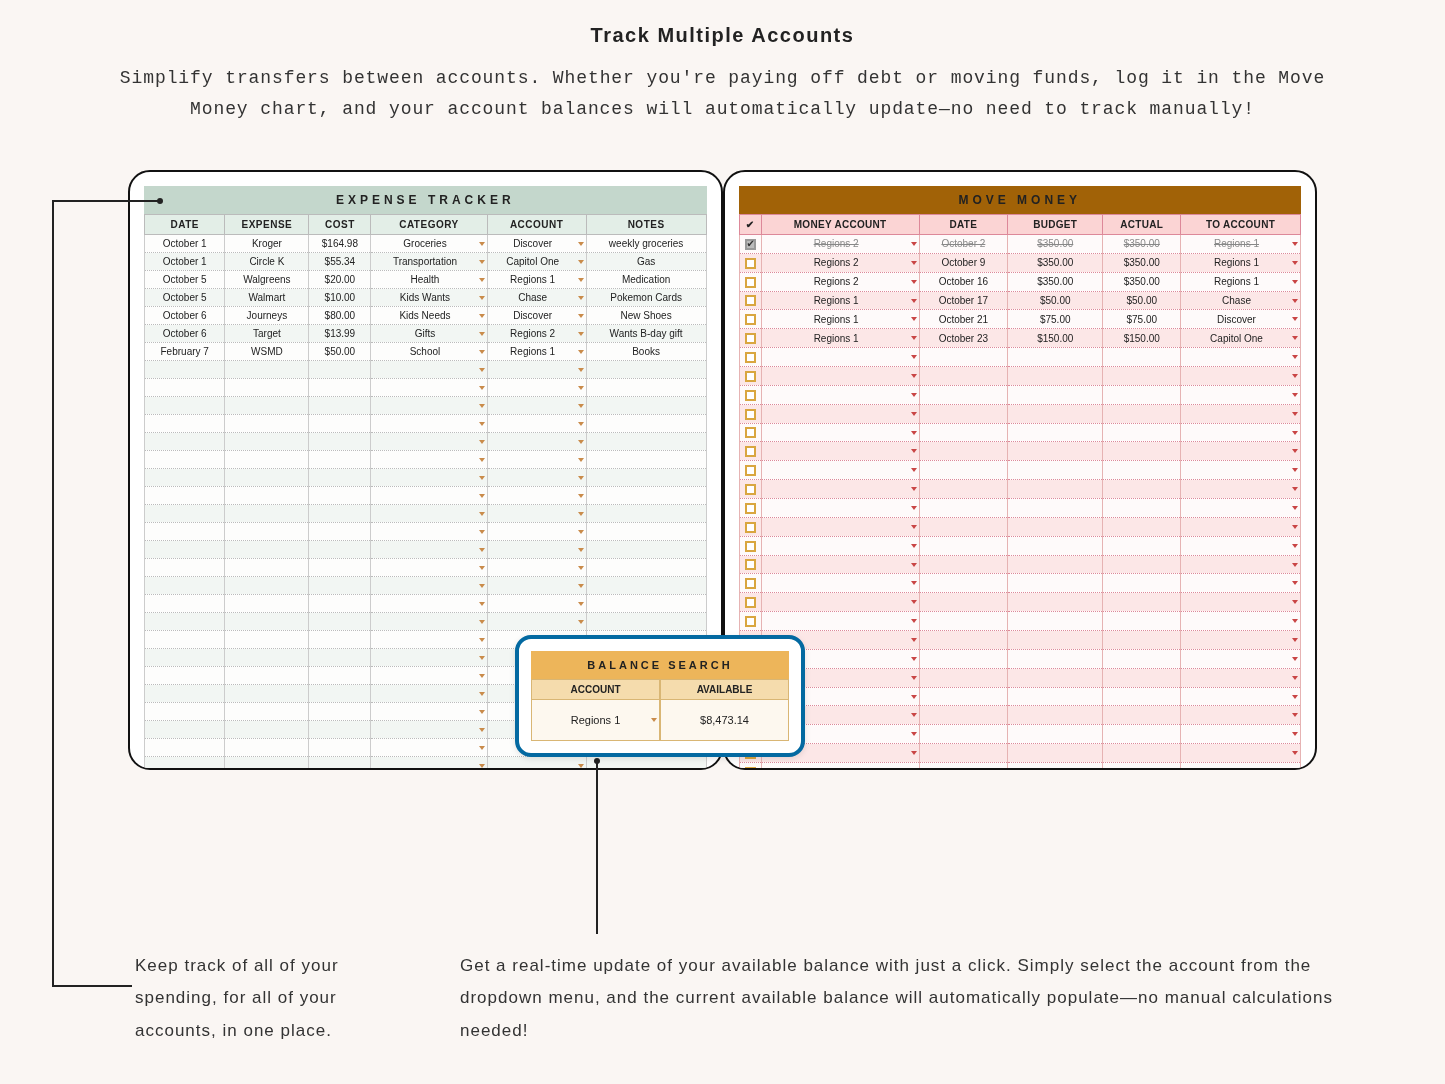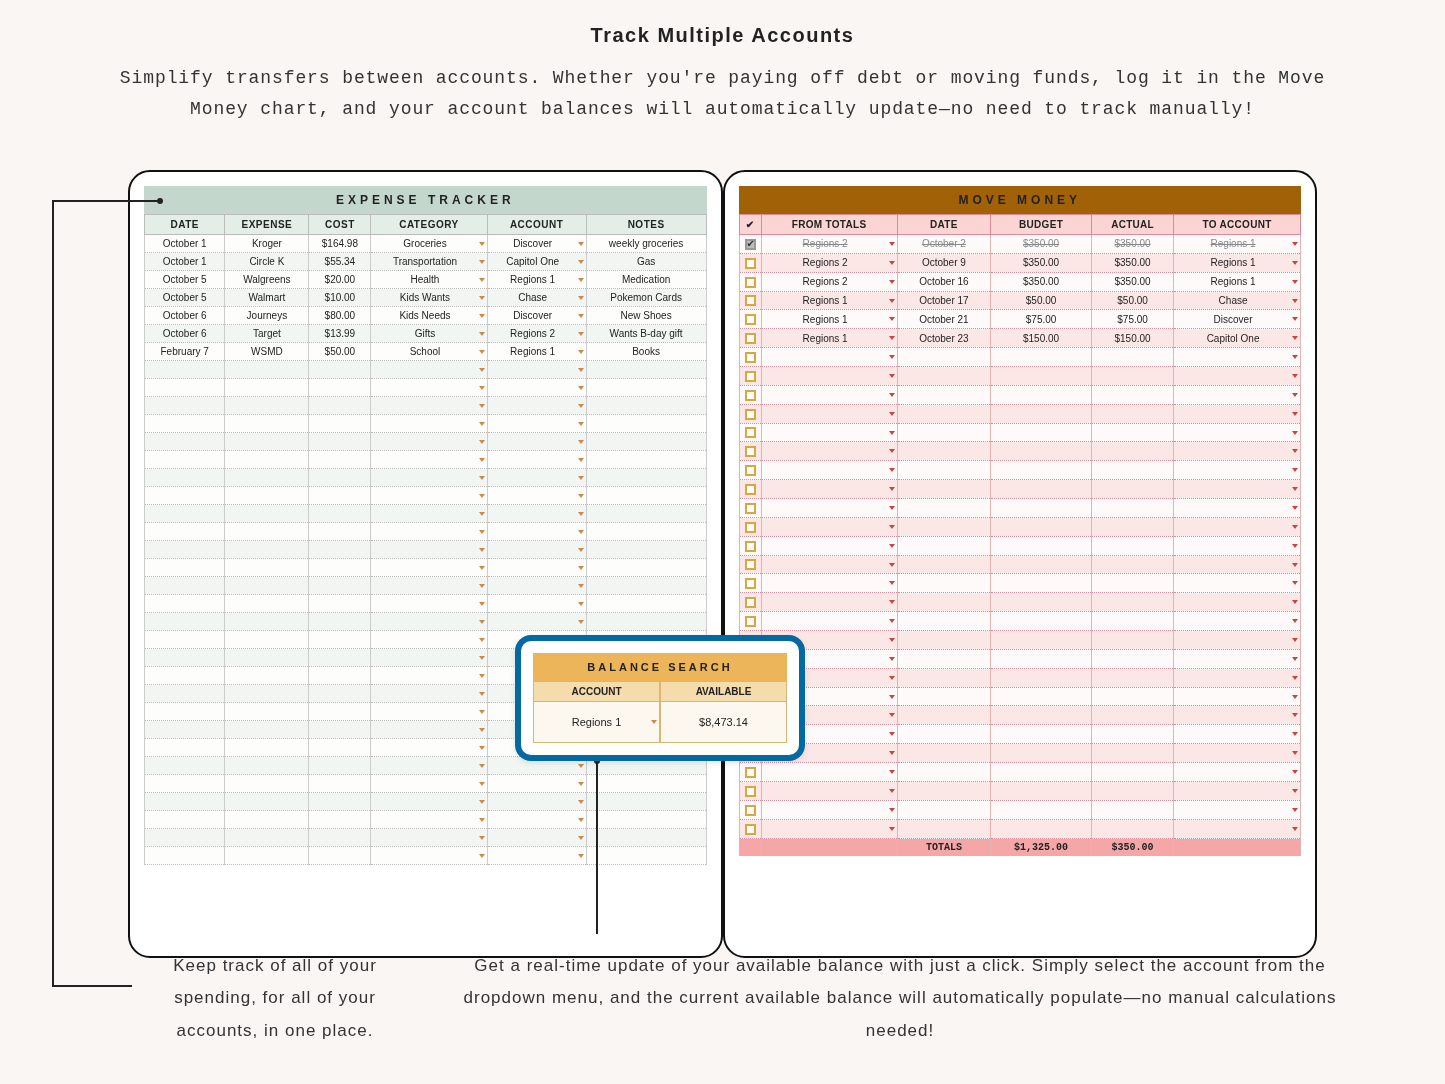--- a/index.html
+++ b/index.html
@@ -29,21 +29,21 @@
     max-width: 1240px;
     margin: 0 auto;
     color: #333;
     font-family: Liberation Mono, monospace;
   }
   .panels {
     position: absolute;
     top: 170px;
     left: 128px;
     right: 128px;
-    height: 788px;
+    height: 600px;
     display: flex;
   }
   .panel {
     flex: 1;
     border: 2px solid #111;
     border-radius: 22px;
     background: #fff;
     padding: 14px;
     overflow: hidden;
     position: relative;
@@ -135,21 +135,21 @@
     font-weight: 700;
     border-bottom: none;
     font-family: Liberation Mono, monospace;
   }
   
   .bal-card {
     position: absolute;
     top: 635px;
     left: 515px;
     width: 290px;
-    border: 6px solid #0369a1;
+    border: 4px solid #0369a1;
     border-radius: 16px;
     background: #fff;
     padding: 12px;
     z-index: 10;
     box-shadow: 0 2px 6px rgba(0,0,0,0.1);
   }
   .bal-title {
     background: #edb55a;
     text-align: center;
     font-size: 11px;
@@ -188,21 +188,20 @@
     width: 6px; height: 6px;
     background: #222;
     border-radius: 50%;
   }
   .capt {
     position: absolute;
     font-size: 17px;
     letter-spacing: 1px;
     line-height: 1.9;
     color: #333;
-    text-align: center;
   }
 </style>
 </head>
 <body>
 
 <div class="header">
   <h1>Track Multiple Accounts</h1>
   <p>Simplify transfers between accounts. Whether you're paying off debt or moving funds, log it in the Move Money chart, and your account balances will automatically update—no need to track manually!</p>
 </div>
 
@@ -617,21 +616,21 @@
         </tbody>
     </table>
   </div>
 
   <div class="panel">
     <div class="panel-title mm-title">MOVE MONEY</div>
     <table class="mm-table">
       <thead>
           <tr id="mm-head">
             <th class="check-col">✔</th>
-            <th>FROM TOTALS</th>
+            <th>MONEY ACCOUNT</th>
             <th>DATE</th>
             <th>BUDGET</th>
             <th>ACTUAL</th>
             <th>TO ACCOUNT</th>
           </tr>
         </thead>
       <tbody id="mm-body">
           <tr class="strikeout">
             <td class="check-col"><span class="chk done"></span></td>
             <td class="dd-cell">Regions 2<span class="dd-icon red"></span></td>

